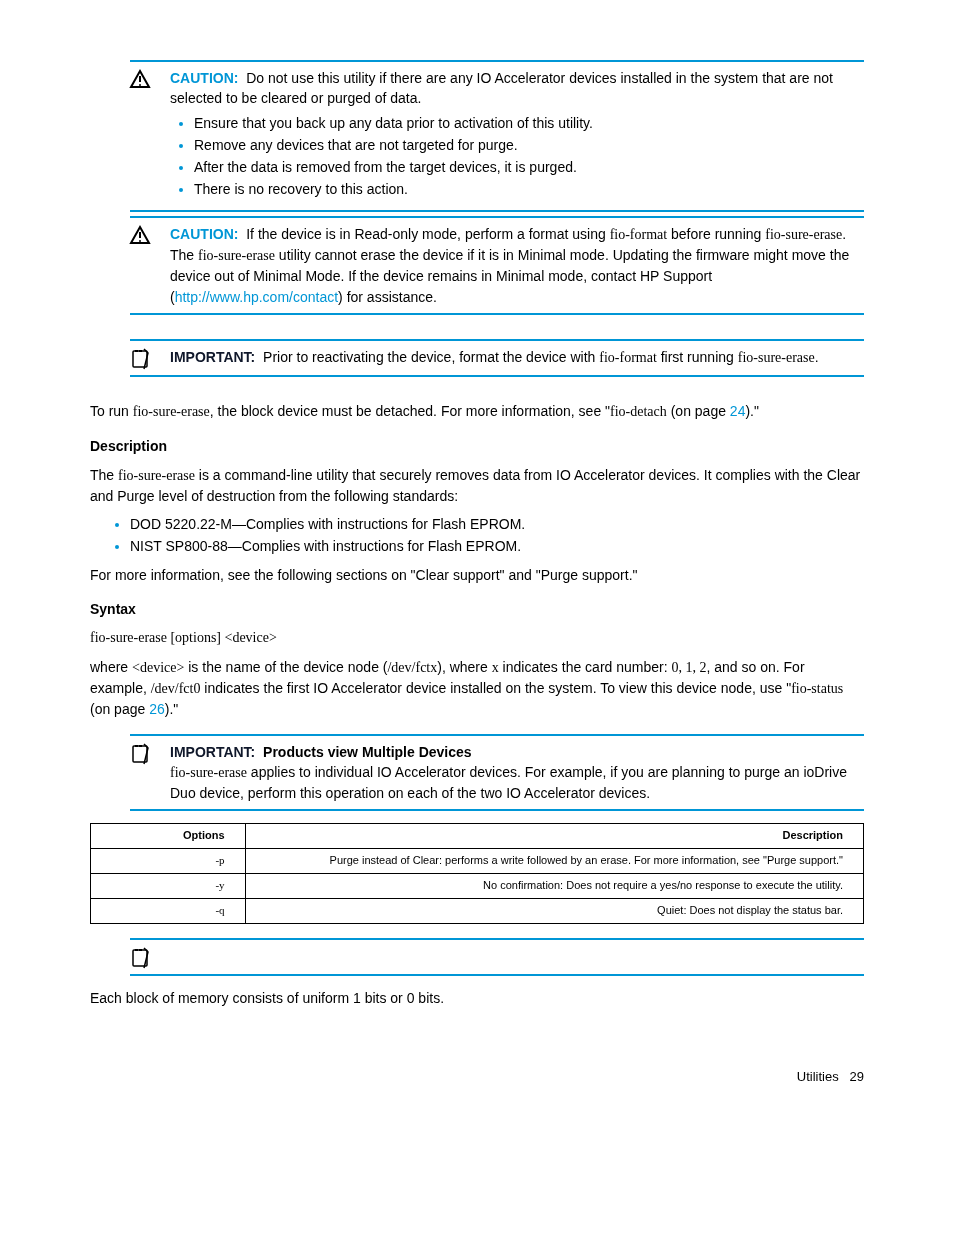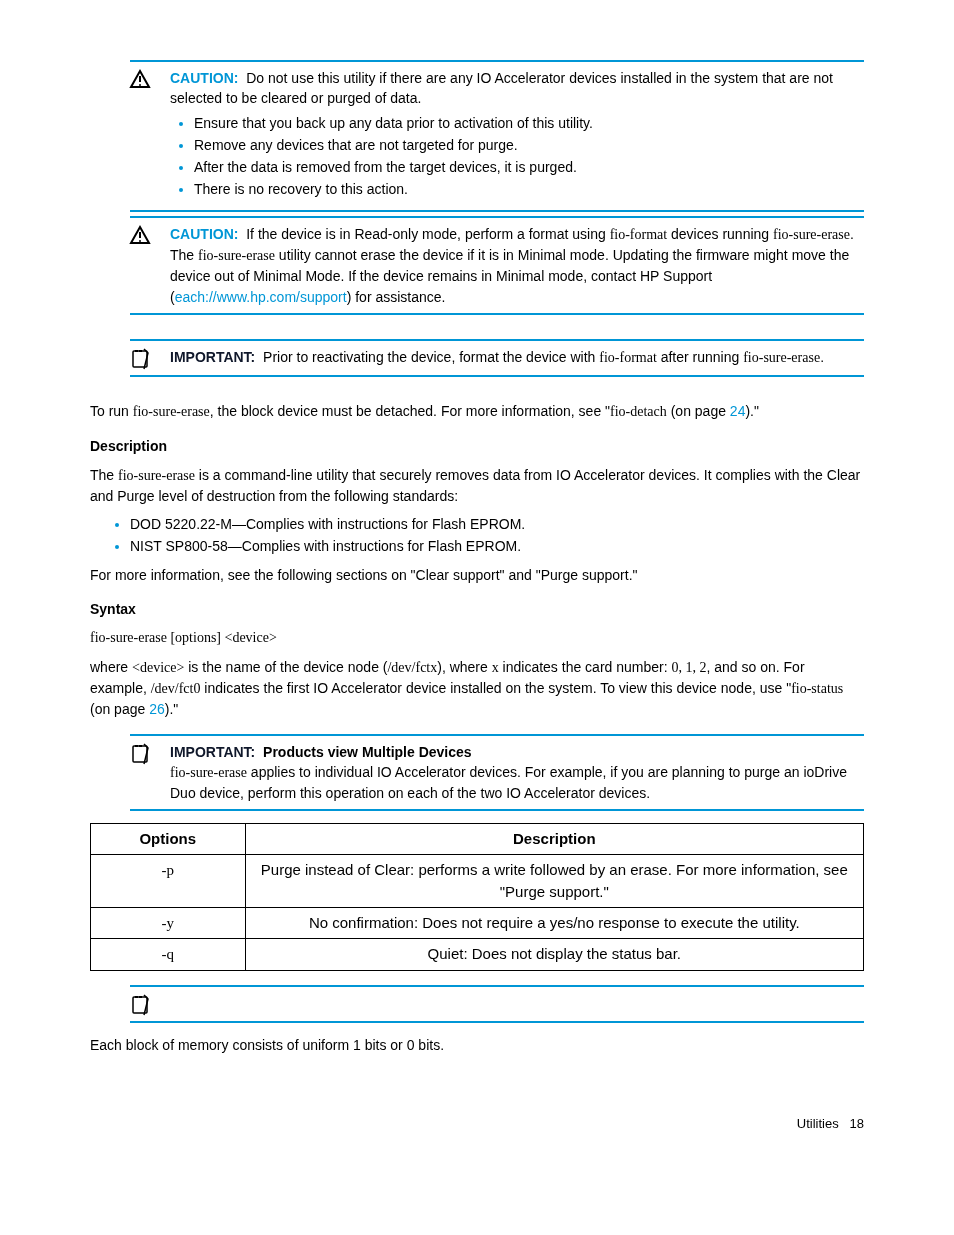--- a/index.html
+++ b/index.html
@@ -8,21 +8,21 @@
   .box .body{flex:1}
   .label-caution{color:#0096d6;font-weight:bold}
   .label-important{color:#0f172a;font-weight:bold}
   code, .mono{font-family:Liberation Serif, serif}
   a.link{color:#0096d6;text-decoration:none}
   ul.bullets{margin:4px 0 4px 0;padding-left:24px}
   ul.bullets li{margin:2px 0}
   ul.bullets li::marker{color:#0096d6}
   .sec-head{font-weight:bold;margin-top:14px;margin-bottom:6px}
   table.opts{border-collapse:collapse;width:100%;margin-top:10px}
-  table.opts th, table.opts td{border:1px solid #000;padding:4px 10px;font-size:15px;text-align:center;vertical-align:top}
+  table.opts th, table.opts td{border:1px solid #000;padding:4px 20px;font-size:11px;text-align:right;vertical-align:top}
   table.opts th{font-weight:bold}
   .footer{text-align:right;font-size:13px;margin-top:60px}
   svg{overflow:visible}
   p{margin:8px 0}
   .important-box{border-top:2px solid #0096d6;border-bottom:2px solid #0096d6;padding:6px 0;margin:14px 0 12px 0;display:flex}
   .important-box .icon-col{flex:0 0 40px;display:flex;justify-content:flex-start;padding-top:2px}
   .important-box .body{flex:1}
   .indent-box{margin-left:40px}
 </style>
 </head>
@@ -49,50 +49,50 @@
 
 <div class="box indent-box">
   <div class="icon-col">
     <svg width="20" height="18" viewBox="0 0 20 18">
         <path d="M10 1 L19 17 L1 17 Z" fill="none" stroke="#000" stroke-width="2"></path>
         <line x1="10" y1="6" x2="10" y2="12" stroke="#000" stroke-width="2"></line>
         <circle cx="10" cy="15" r="1" fill="#000"></circle>
       </svg>
   </div>
   <div class="body">
-    <span class="label-caution">CAUTION:</span>&nbsp;&nbsp;<span>If the device is in Read-only mode, perform a format using </span><code>fio-format</code><span> devices running </span><code>fio-sure-erase</code><span>.</span><br>
-    <span>The </span><code>fio-sure-erase</code><span> utility cannot erase the device if it is in Minimal mode. Updating the firmware might move the device out of Minimal Mode. If the device remains in Minimal mode, contact HP Support (</span><a class="link">each://www.hp.com/support</a><span>) for assistance.</span>
+    <span class="label-caution">CAUTION:</span>&nbsp;&nbsp;<span>If the device is in Read-only mode, perform a format using </span><code>fio-format</code><span> before running </span><code>fio-sure-erase</code><span>.</span><br>
+    <span>The </span><code>fio-sure-erase</code><span> utility cannot erase the device if it is in Minimal mode. Updating the firmware might move the device out of Minimal Mode. If the device remains in Minimal mode, contact HP Support (</span><a class="link">http://www.hp.com/contact</a><span>) for assistance.</span>
   </div>
 </div>
 
 <div class="important-box indent-box" style="margin-top:24px">
   <div class="icon-col">
     <svg width="20" height="20" viewBox="0 0 20 20">
         <rect x="3" y="2" width="14" height="16" rx="1" fill="none" stroke="#000" stroke-width="1.5"></rect>
         <path d="M14 0 L18 4 L14 20" fill="none" stroke="#000" stroke-width="1.5"></path>
         <rect x="5" y="1" width="3" height="2" fill="#000"></rect>
         <rect x="9" y="1" width="3" height="2" fill="#000"></rect>
       </svg>
   </div>
   <div class="body">
-    <span class="label-important">IMPORTANT:</span>&nbsp;&nbsp;<span>Prior to reactivating the device, format the device with </span><code>fio-format</code><span> after running </span><code>fio-sure-erase</code><span>.</span>
+    <span class="label-important">IMPORTANT:</span>&nbsp;&nbsp;<span>Prior to reactivating the device, format the device with </span><code>fio-format</code><span> first running </span><code>fio-sure-erase</code><span>.</span>
   </div>
 </div>
 
 <p style="margin-top:24px">
   <span>To run </span><code>fio-sure-erase</code><span>, the block device must be detached. For more information, see "</span><code>fio-detach</code><span> (on page </span><a class="link">24</a><span>)."</span>
 </p>
 
 <div class="sec-head">Description</div>
 <p>
   <span>The </span><code>fio-sure-erase</code><span> is a command-line utility that securely removes data from IO Accelerator devices. It complies with the Clear and Purge level of destruction from the following standards:</span>
 </p>
 <ul class="bullets" style="padding-left:40px">
   <li>DOD 5220.22-M—Complies with instructions for Flash EPROM.</li>
-  <li>NIST SP800-58—Complies with instructions for Flash EPROM.</li>
+  <li>NIST SP800-88—Complies with instructions for Flash EPROM.</li>
 </ul>
 <p>For more information, see the following sections on "Clear support" and "Purge support."</p>
 
 <div class="sec-head">Syntax</div>
 <p><code>fio-sure-erase [options] &lt;device&gt;</code></p>
 <p>
   <span>where </span><code>&lt;device&gt;</code><span> is the name of the device node (</span><code>/dev/fctx</code><span>), where </span><code>x</code><span> indicates the card number: </span><code>0, 1, 2</code><span>, and so on. For example, </span><code>/dev/fct0</code><span> indicates the first IO Accelerator device installed on the system. To view this device node, use "</span><code>fio-status</code><span> (on page </span><a class="link">26</a><span>)."</span>
 </p>
 
 <div class="important-box indent-box">
@@ -138,14 +138,14 @@
         <path d="M14 0 L18 4 L14 20" fill="none" stroke="#000" stroke-width="1.5"></path>
         <rect x="5" y="1" width="3" height="2" fill="#000"></rect>
         <rect x="9" y="1" width="3" height="2" fill="#000"></rect>
       </svg>
   </div>
 </div>
 
 <p>Each block of memory consists of uniform 1 bits or 0 bits.</p>
 
 <div class="footer">
-  <span>Utilities</span>&nbsp;&nbsp;&nbsp;<span>18</span>
+  <span>Utilities</span>&nbsp;&nbsp;&nbsp;<span>29</span>
 </div>
 
 </body></html>

